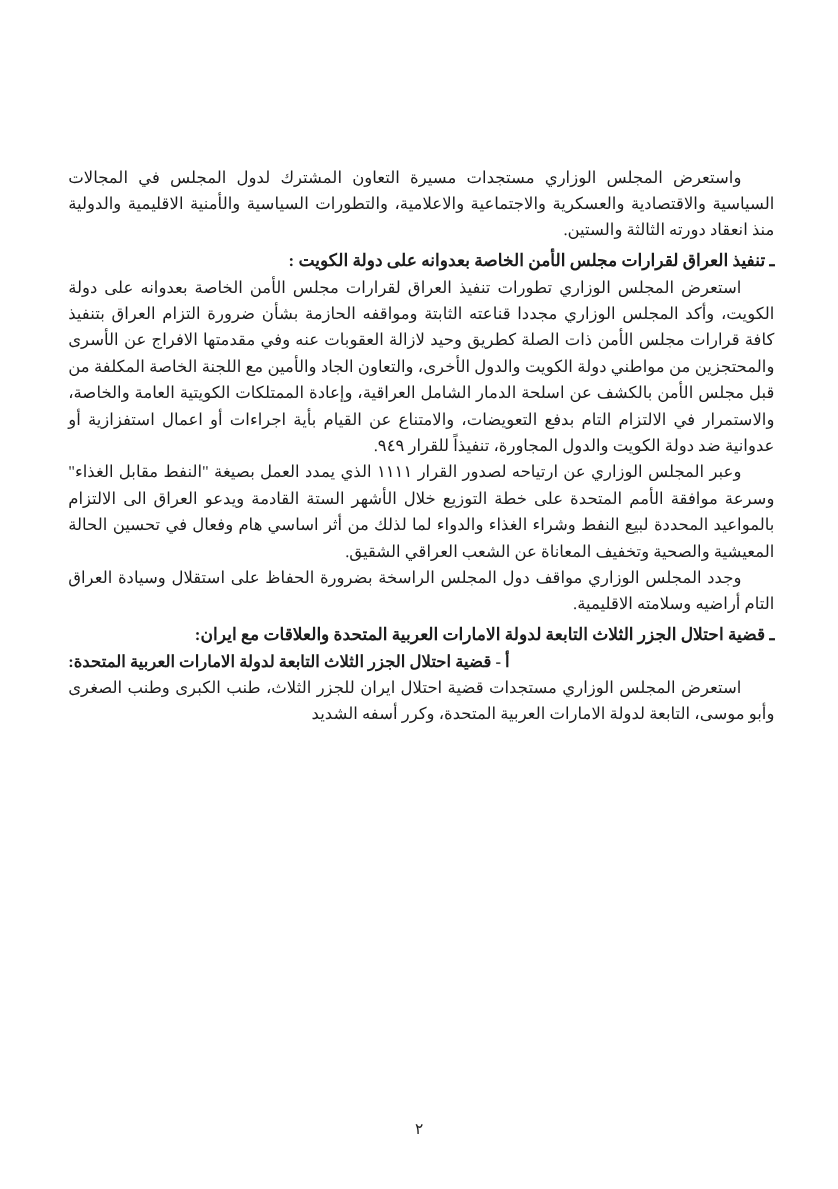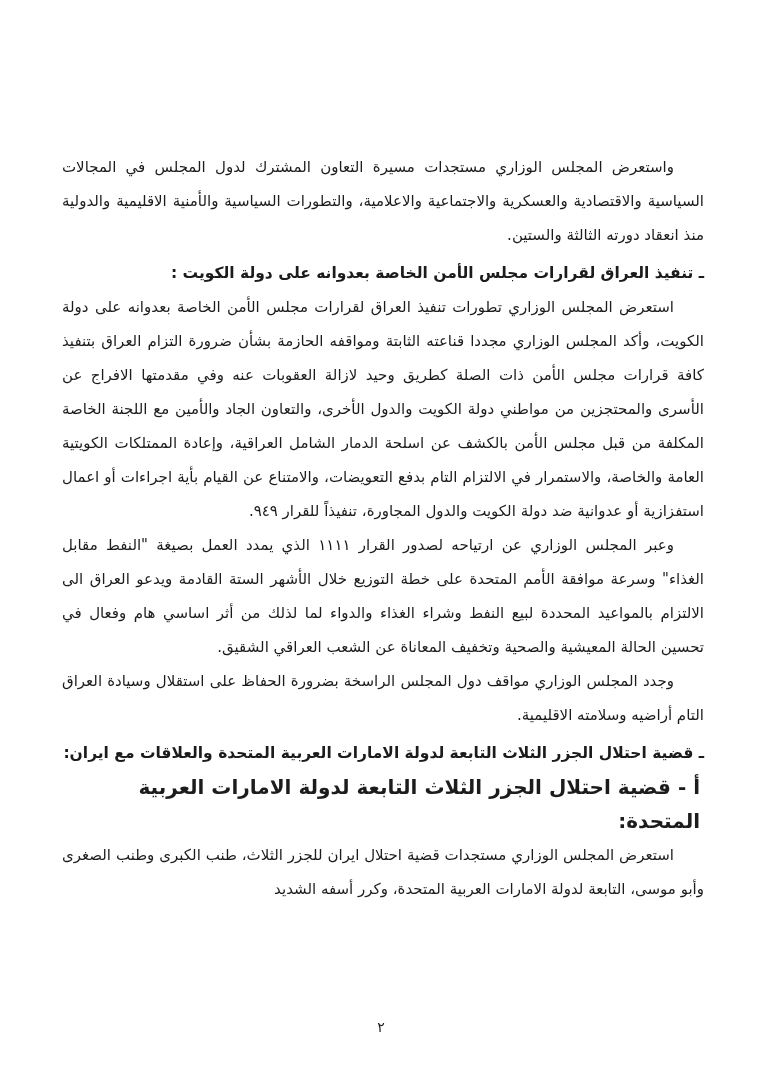--- a/index.html
+++ b/index.html
@@ -18,38 +18,39 @@
     overflow: hidden;
   }
   .doc {
     position: absolute;
     top: 150px;
     right: 58px;
     left: 62px;
     direction: rtl;
     text-align: justify;
     font-size: 15px;
-    line-height: 34px;
+    line-height: 24px;
     letter-spacing: 0.2px;
+    font-family: Liberation Serif, serif;
   }
   .block { margin: 0; }
   .block.paragraph {
     text-indent: 30px;
   }
   .block.heading {
     font-weight: bold;
     font-size: 15.5px;
     text-align: right;
     text-indent: 0;
     margin-top: 4px;
   }
   .block.subheading {
     font-weight: bold;
-    font-size: 20px;
-    text-align: right;
+    font-size: 15px;
+    text-align: left;
     text-indent: 0;
     padding-right: 4px;
   }
   .page-number {
     position: absolute;
     bottom: 46px;
     left: 0;
     right: 0;
     text-align: center;
     font-size: 14px;

